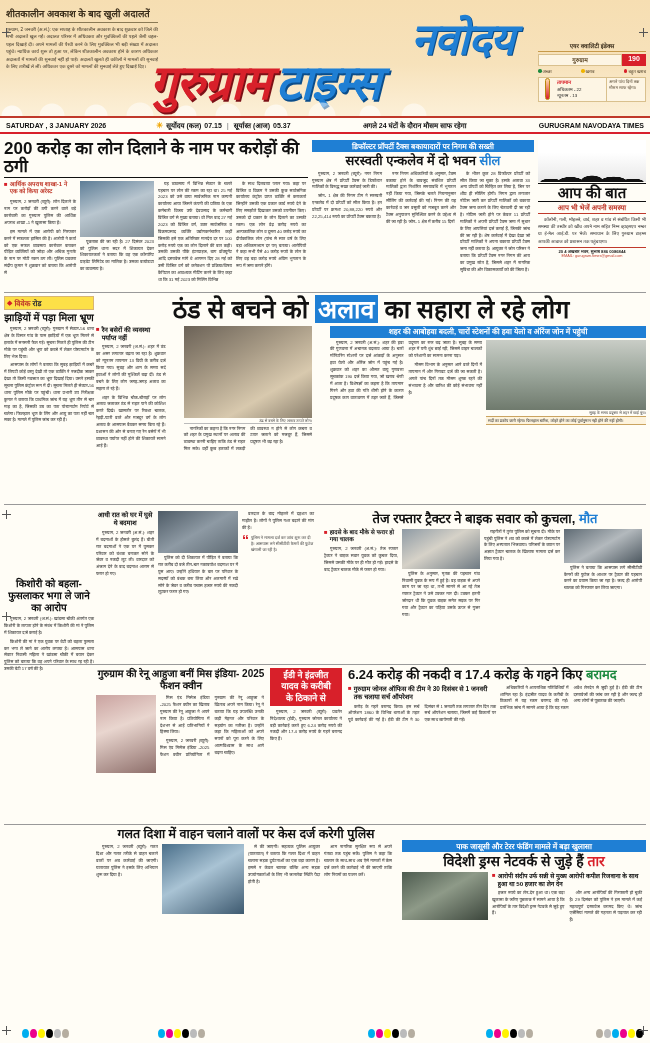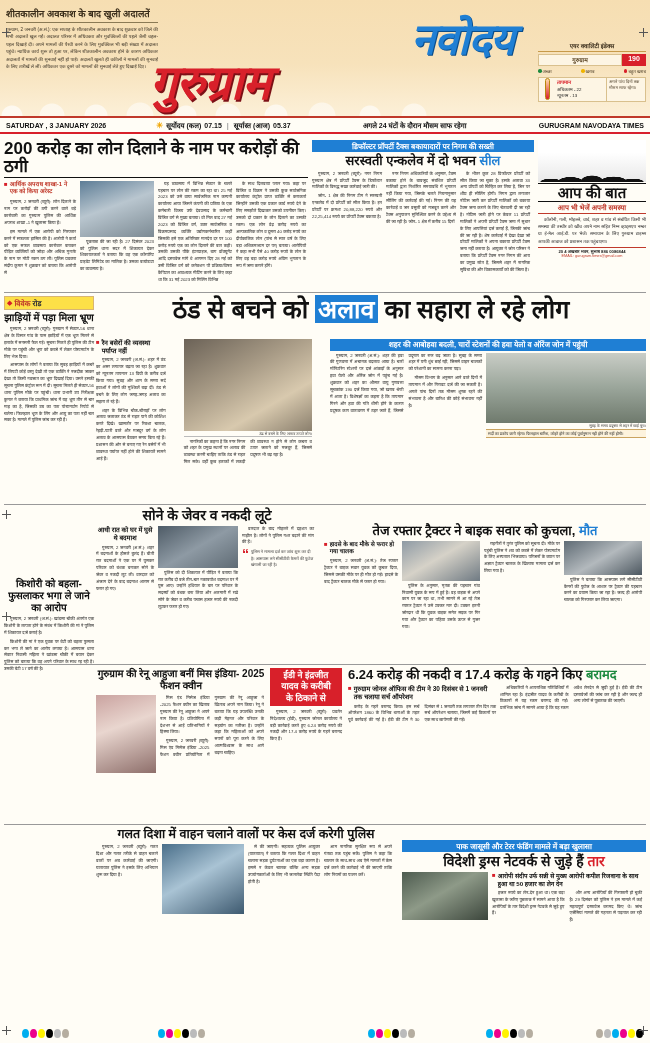--- a/index.html
+++ b/index.html
@@ -122,21 +122,21 @@
   #s-vivek { left:4px; top:296px; width:90px; }
   #s-kishori { left:4px; top:578px; width:90px; }
 
   #s-alav { left:96px; top:296px; width:550px; }
   #s-alav .headline { font-size:25px; text-align:center; line-height:1.06; }
   .hi-blue { background:#1f7fd4; color:#fff; padding:0 3px; }
 
   #s-loot { left:96px; top:508px; width:222px; }
   #s-loot .headline { font-size:14px; text-align:center; }
 
-  #s-tractor { left:324px; top:524px; width:322px; }
+  #s-tractor { left:324px; top:512px; width:322px; }
   #s-tractor .headline { font-size:13px; text-align:center; }
 
   #s-renu { left:96px; top:668px; width:170px; }
   #s-renu .headline { font-size:10px; text-align:center; line-height:1.2; }
 
   #s-ed { left:270px; top:668px; width:72px; }
   #s-ed .edbox { background:#d8202a; color:#fff; font-weight:bold; font-size:9px; text-align:center; line-height:1.25; padding:2px; }
 
   #s-crore { left:348px; top:668px; width:298px; }
   #s-crore .headline { font-size:13px; }
@@ -175,20 +175,21 @@
 
     <div class="mast-left">
       <div class="ml-head">शीतकालीन अवकाश के बाद खुली अदालतें</div>
       <div class="ml-body">गुरुग्राम, 2 जनवरी (अ.सं.): एक सप्ताह के शीतकालीन अवकाश के बाद शुक्रवार को जिले की सभी अदालतें खुल गईं। अदालत परिसर में अधिवक्ता और मुवक्किलों की पहले जैसी चहल-पहल दिखाई दी। अपने मामलों की पैरवी करने के लिए मुवक्किल भी बड़ी संख्या में अदालत पहुंचे। न्यायिक कार्य शुरू तो हुआ पर, लेकिन शीतकालीन अवकाश होने के कारण अधिकतर अदालतों में मामलों की सुनवाई नहीं हो पाई। अदालतें खुलते ही वकीलों ने मामलों की सुनवाई के लिए तारीखें ले लीं। अधिकतर एक दूसरे को मामलों की सुनवाई लेते हुए दिखाई दिए।</div>
     </div>
 
     <div class="logo-wrap">
       <div class="logo-navoday">नवोदय</div>
       <div class="logo-row">
         <span class="logo-gurugram">गुरुग्राम</span>
+        <span class="logo-times">टाइम्स</span>
       </div>
     </div>
 
     <div class="aqi">
       <div class="aqi-title">एयर क्वालिटी इंडेक्स</div>
       <div class="aqi-row">
         <div class="aqi-city">गुरुग्राम</div>
         <div class="aqi-val">190</div>
       </div>
       <div class="aqi-legend">
@@ -322,21 +323,21 @@
     <div class="body-text" style="margin-top:2px;">
       <p>गुरुग्राम, 2 जनवरी (अ.सं.): खांडसा चौकी अंतर्गत एक किशोरी के लापता होने के संबंध में किशोरी की मां ने पुलिस में शिकायत दर्ज कराई है।</p>
       <p>किशोरी की मां ने एक युवक पर बेटी को बहला फुसला कर भगा ले जाने का आरोप लगाया है। आसपास थाना सेक्टर निवासी महिला ने खांडसा चौकी में बयान देकर पुलिस को बताया कि वह अपने परिवार के साथ रह रही है। उसकी बेटी 17 वर्ष की है।</p>
     </div>
   </div>
 
   <div class="sec" id="s-alav">
     <div class="headline">
       <span>ठंड से बचने को </span><span class="hi-blue">अलाव</span><span> का सहारा ले रहे लोग</span>
     </div>
-    <div style="display:flex; gap:18px; margin-top:16px;">
+    <div style="display:flex; gap:18px; margin-top:3px;">
 
       <div style="width:76px;">
         <div style="display:flex;gap:2px;align-items:flex-start;">
           <span class="bullet">■</span>
           <span class="subhead" style="font-size:6.5px;">रैन बसेरों की व्यवस्था पर्याप्त नहीं</span>
         </div>
         <div class="body-text" style="margin-top:2px;">
           <p>गुरुग्राम, 2 जनवरी (अ.सं.): शहर में ठंड का असर लगातार बढ़ता जा रहा है। शुक्रवार को न्यूनतम तापमान 13 डिग्री के करीब दर्ज किया गया। सुबह और शाम के समय सर्द हवाओं ने लोगों की मुश्किलें बढ़ा दीं। ठंड से बचने के लिए लोग जगह-जगह अलाव का सहारा ले रहे हैं।</p>
           <p>शहर के विभिन्न चौक-चौराहों पर लोग अलाव जलाकर ठंड से राहत पाने की कोशिश करते दिखे। खासतौर पर रिक्शा चालक, रेहड़ी-पटरी वाले और मजदूर वर्ग के लोग अलाव के आसपास बैठकर समय बिता रहे हैं। प्रशासन की ओर से बनाए गए रैन बसेरों में भी व्यवस्था पर्याप्त नहीं होने की शिकायतें सामने आई हैं।</p>
         </div>
@@ -365,21 +366,20 @@
             </div>
           </div>
         </div>
       </div>
     </div>
   </div>
 
   <div class="hairline" style="top:504px;"></div>
 
   <div class="sec" id="s-loot">
-    <div class="headline">सोने के जेवर व नकदी लूटे</div>
     <div style="display:flex;gap:4px;margin-top:3px;">
       <div style="width:58px;">
         <div class="subhead" style="font-size:6.5px;text-align:center;">आधी रात को घर में घुसे थे बदमाश</div>
         <div class="body-text" style="margin-top:2px;">
           <p>गुरुग्राम, 2 जनवरी (अ.सं.): शहर में बदमाशों के हौसले बुलंद हैं। बीती रात बदमाशों ने एक घर में घुसकर परिवार को बंधक बनाकर सोने के जेवर व नकदी लूट ली। वारदात को अंजाम देने के बाद बदमाश आराम से फरार हो गए।</p>
         </div>
       </div>
       <div style="width:80px;">
         <div class="photo" style="height:42px;background:linear-gradient(150deg,#4e5b66,#8e9aa4 50%,#5f6b74);"></div>
         <div class="body-text" style="margin-top:2px;">

